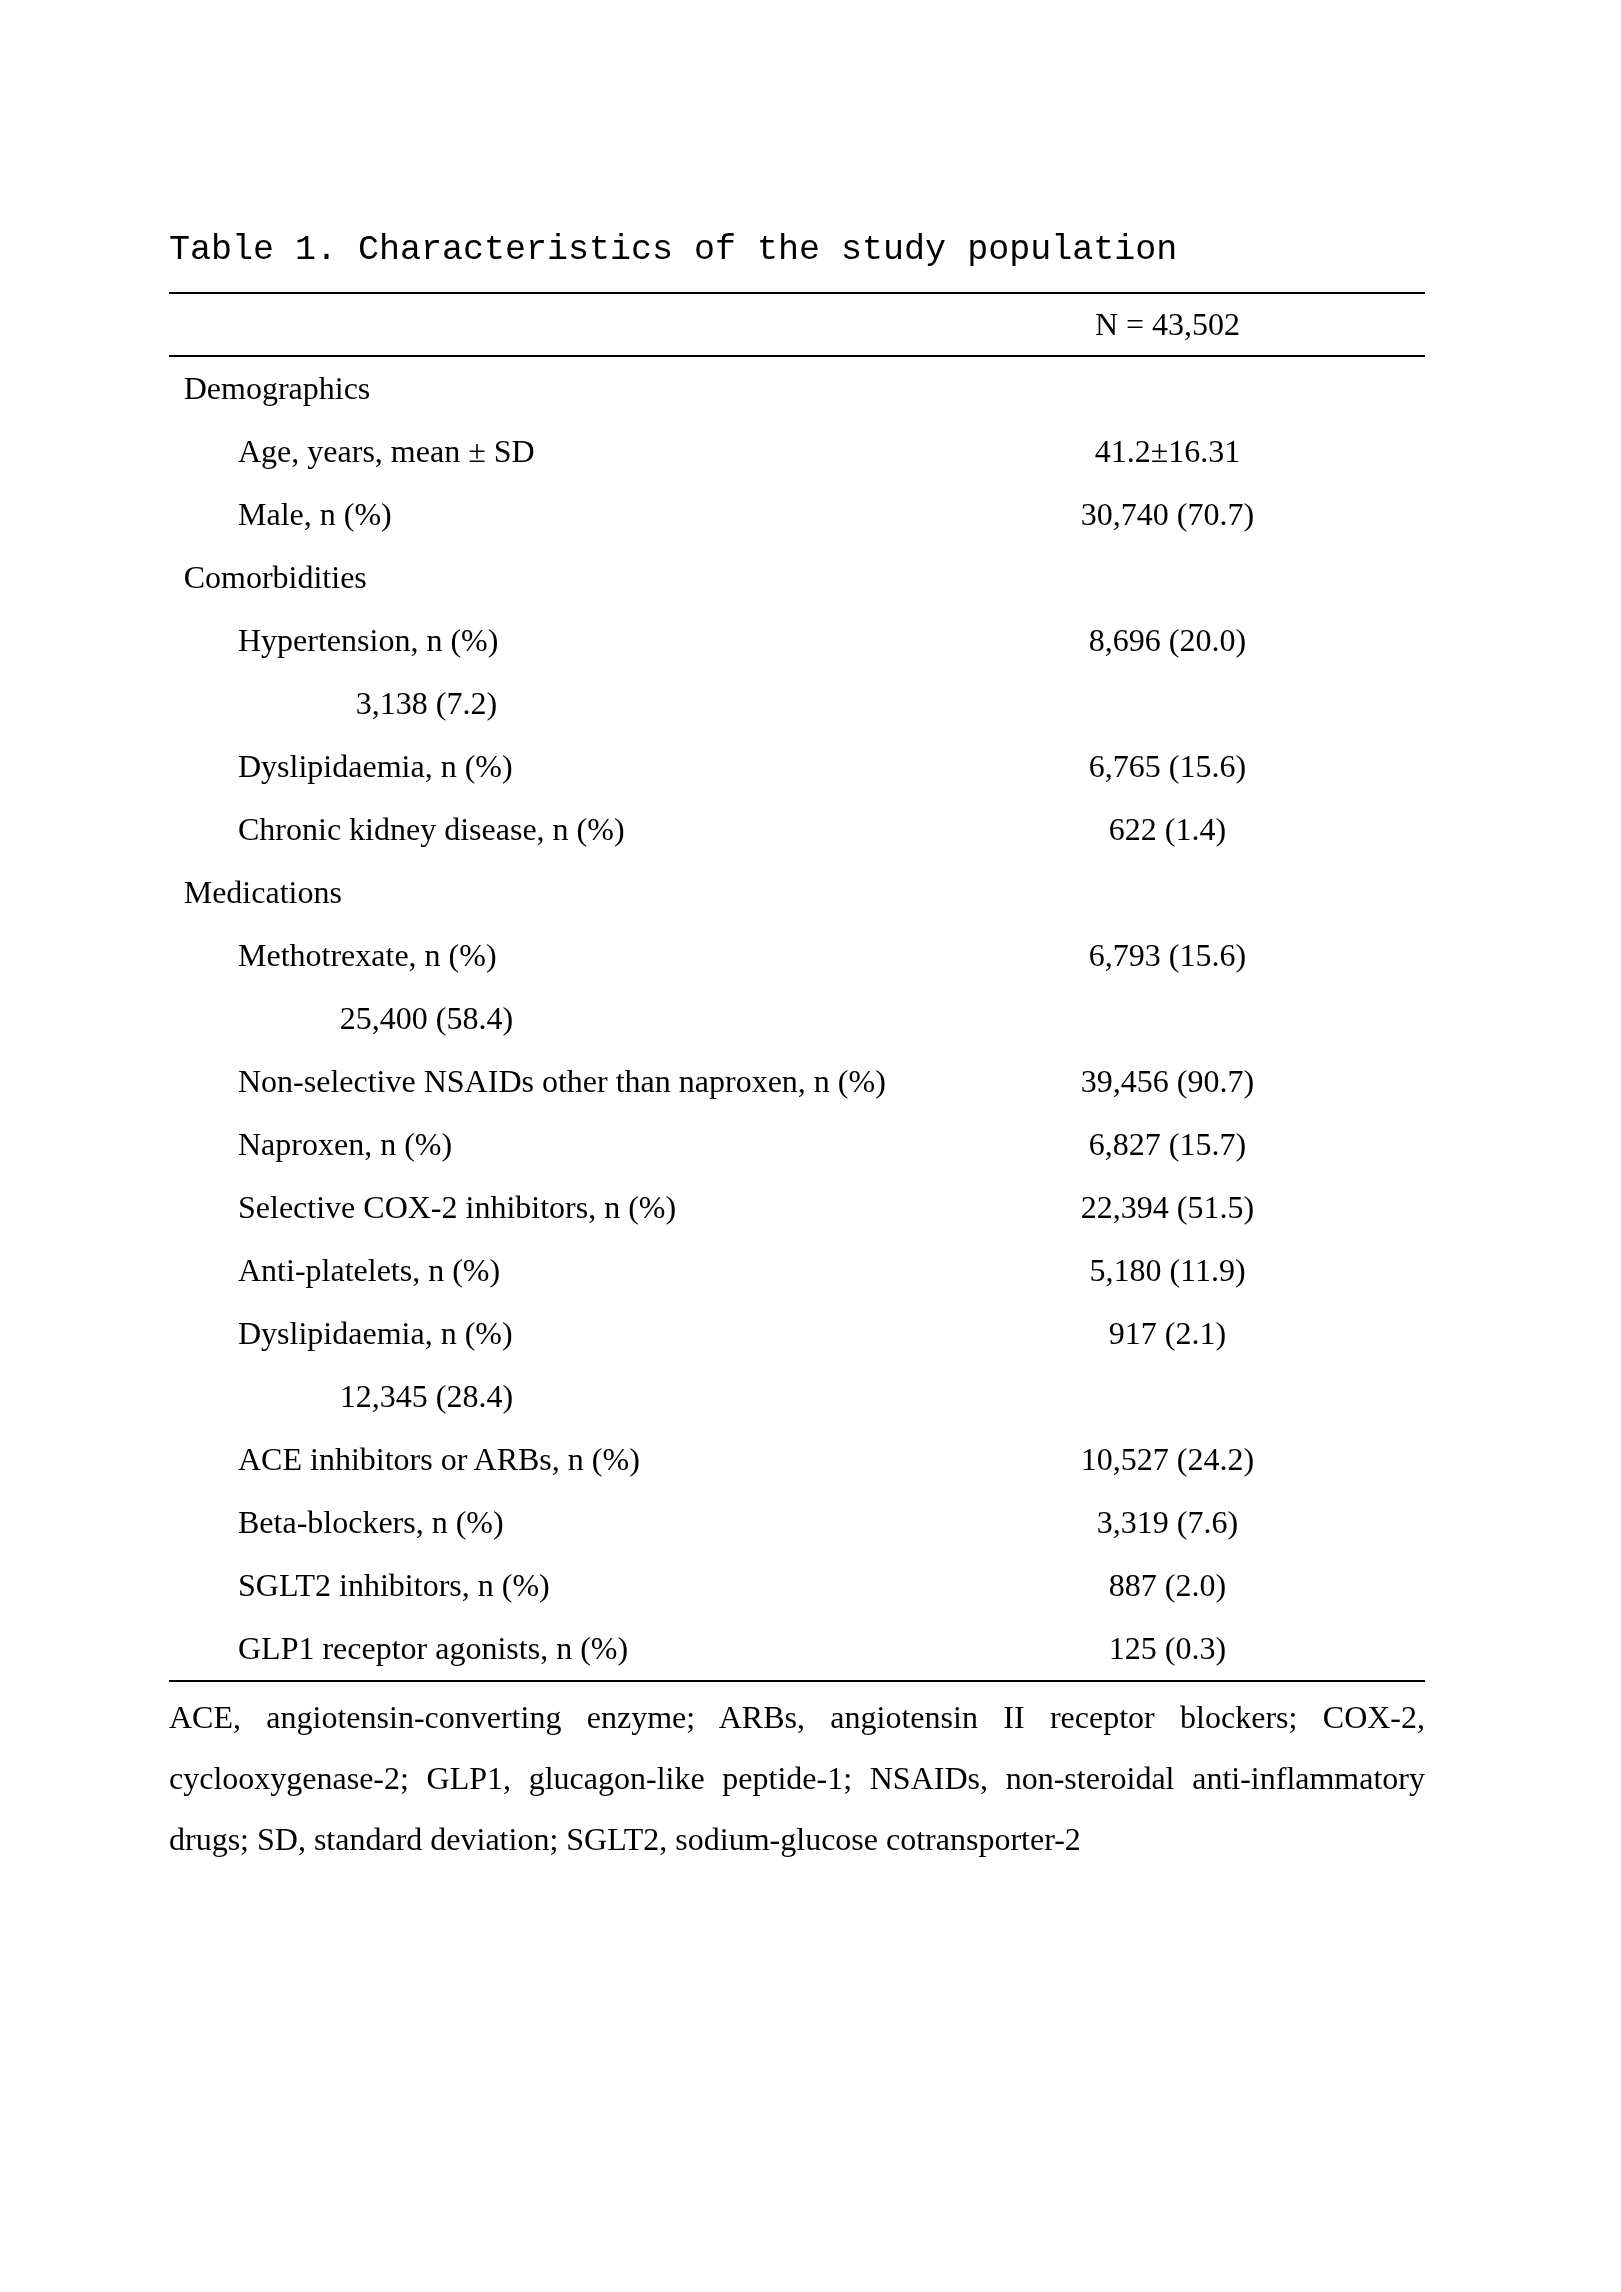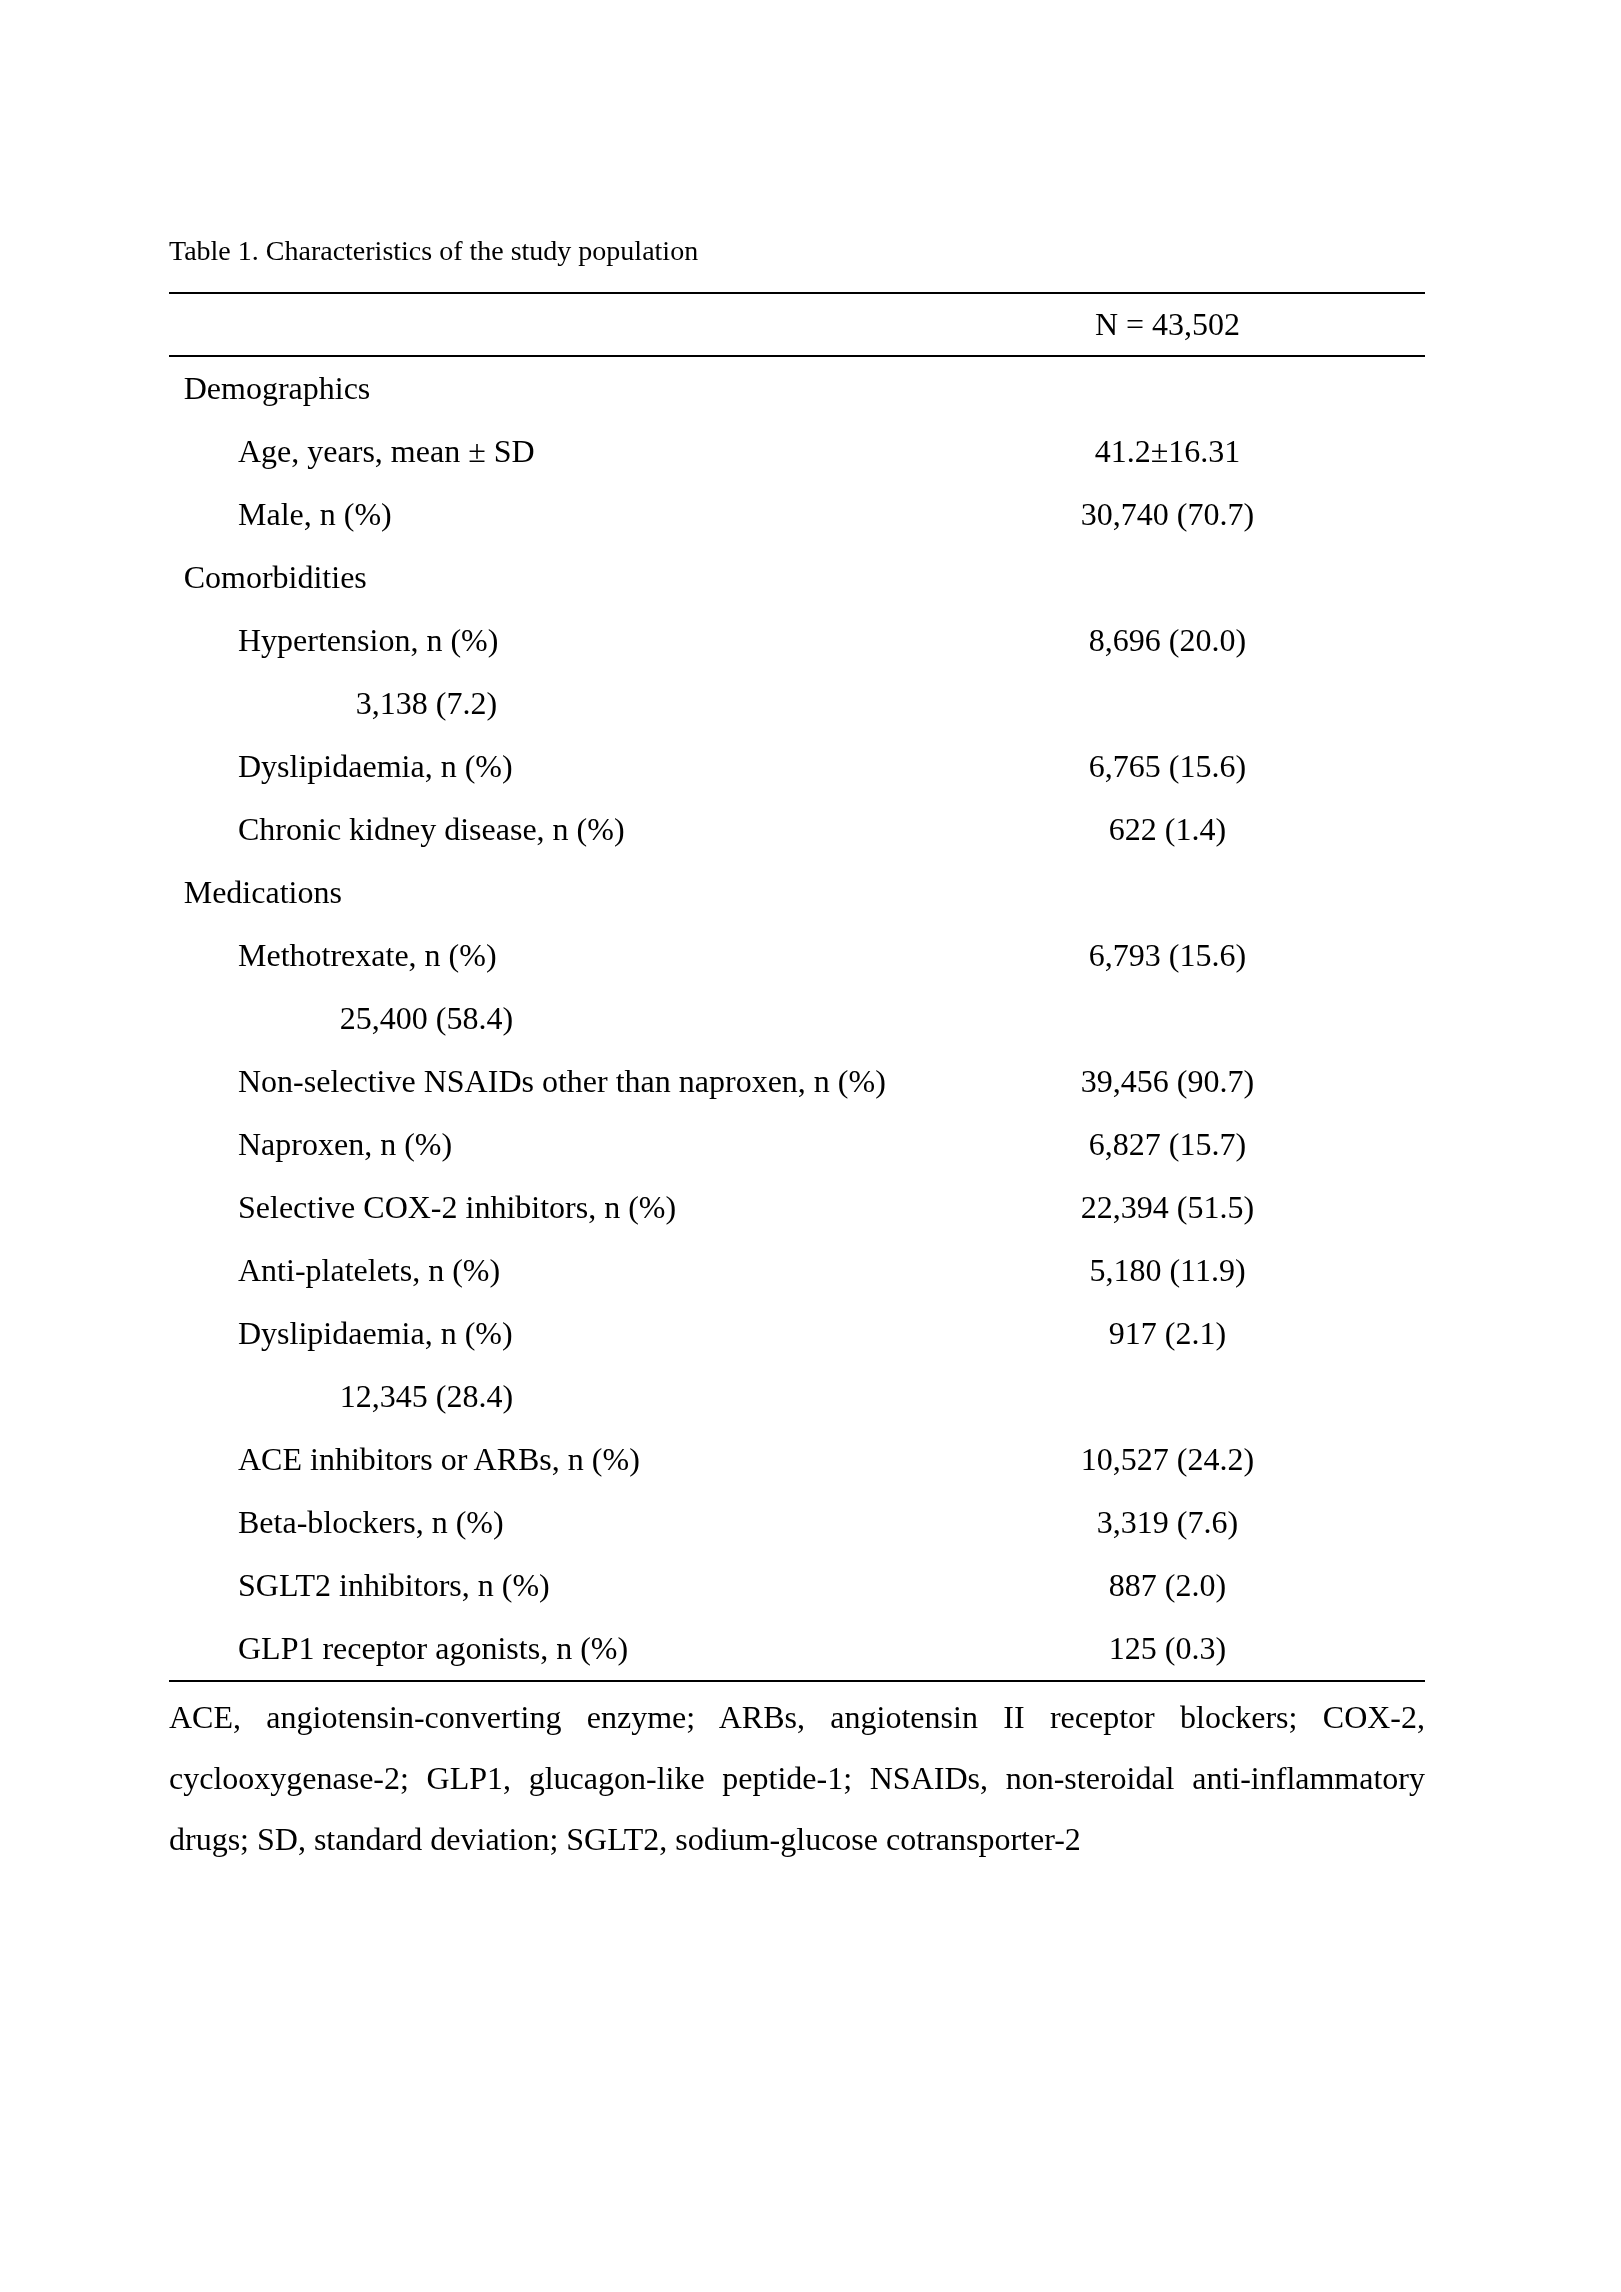--- a/index.html
+++ b/index.html
@@ -14,23 +14,24 @@
     overflow: hidden;
   }
   .content {
     position: absolute;
     left: 169px;
     top: 0;
     width: 1256px;
   }
   .title {
     margin-top: 229px;
-    font-size: 28px;
+    font-size: 35px;
     line-height: 43px;
     white-space: nowrap;
+    font-family: Liberation Mono, monospace;
   }
   .char-table {
     margin-top: 19.6px;
     border-top: 2.9px solid #000000;
     border-bottom: 2.9px solid #000000;
   }
   .row { display: flex; width: 100%; }
   .header-row {
     height: 63px;
     border-bottom: 2.9px solid #000000;

